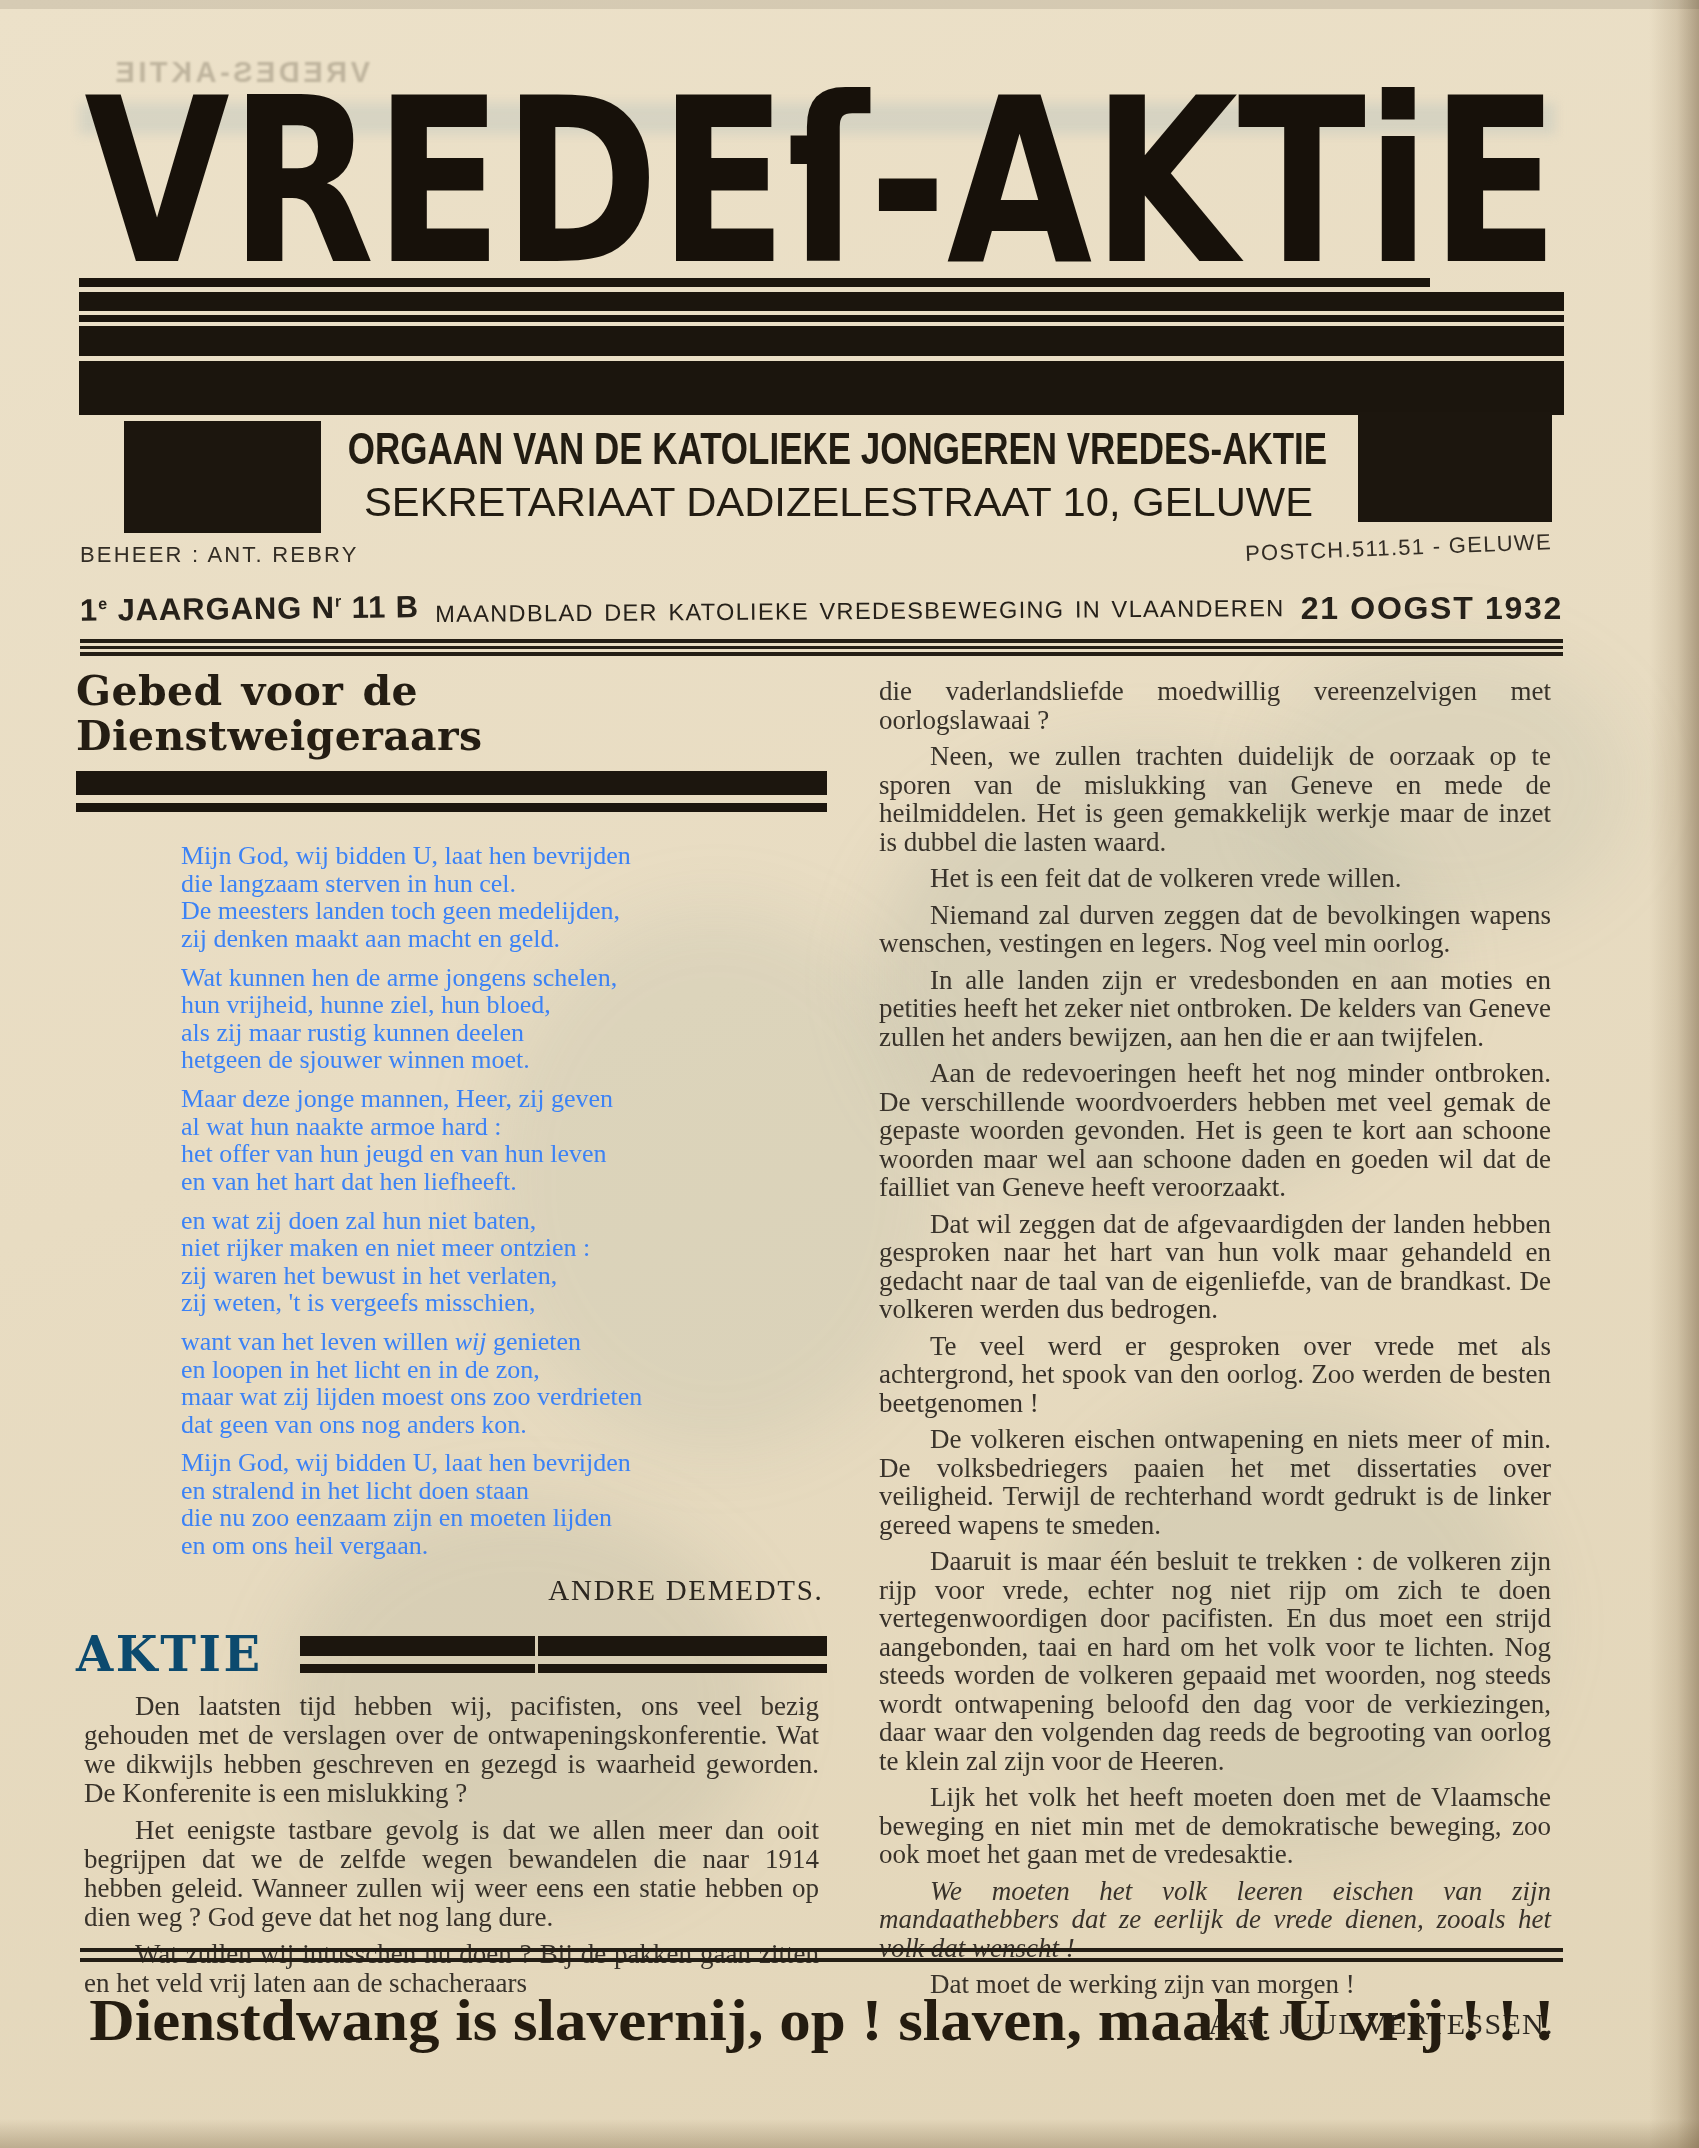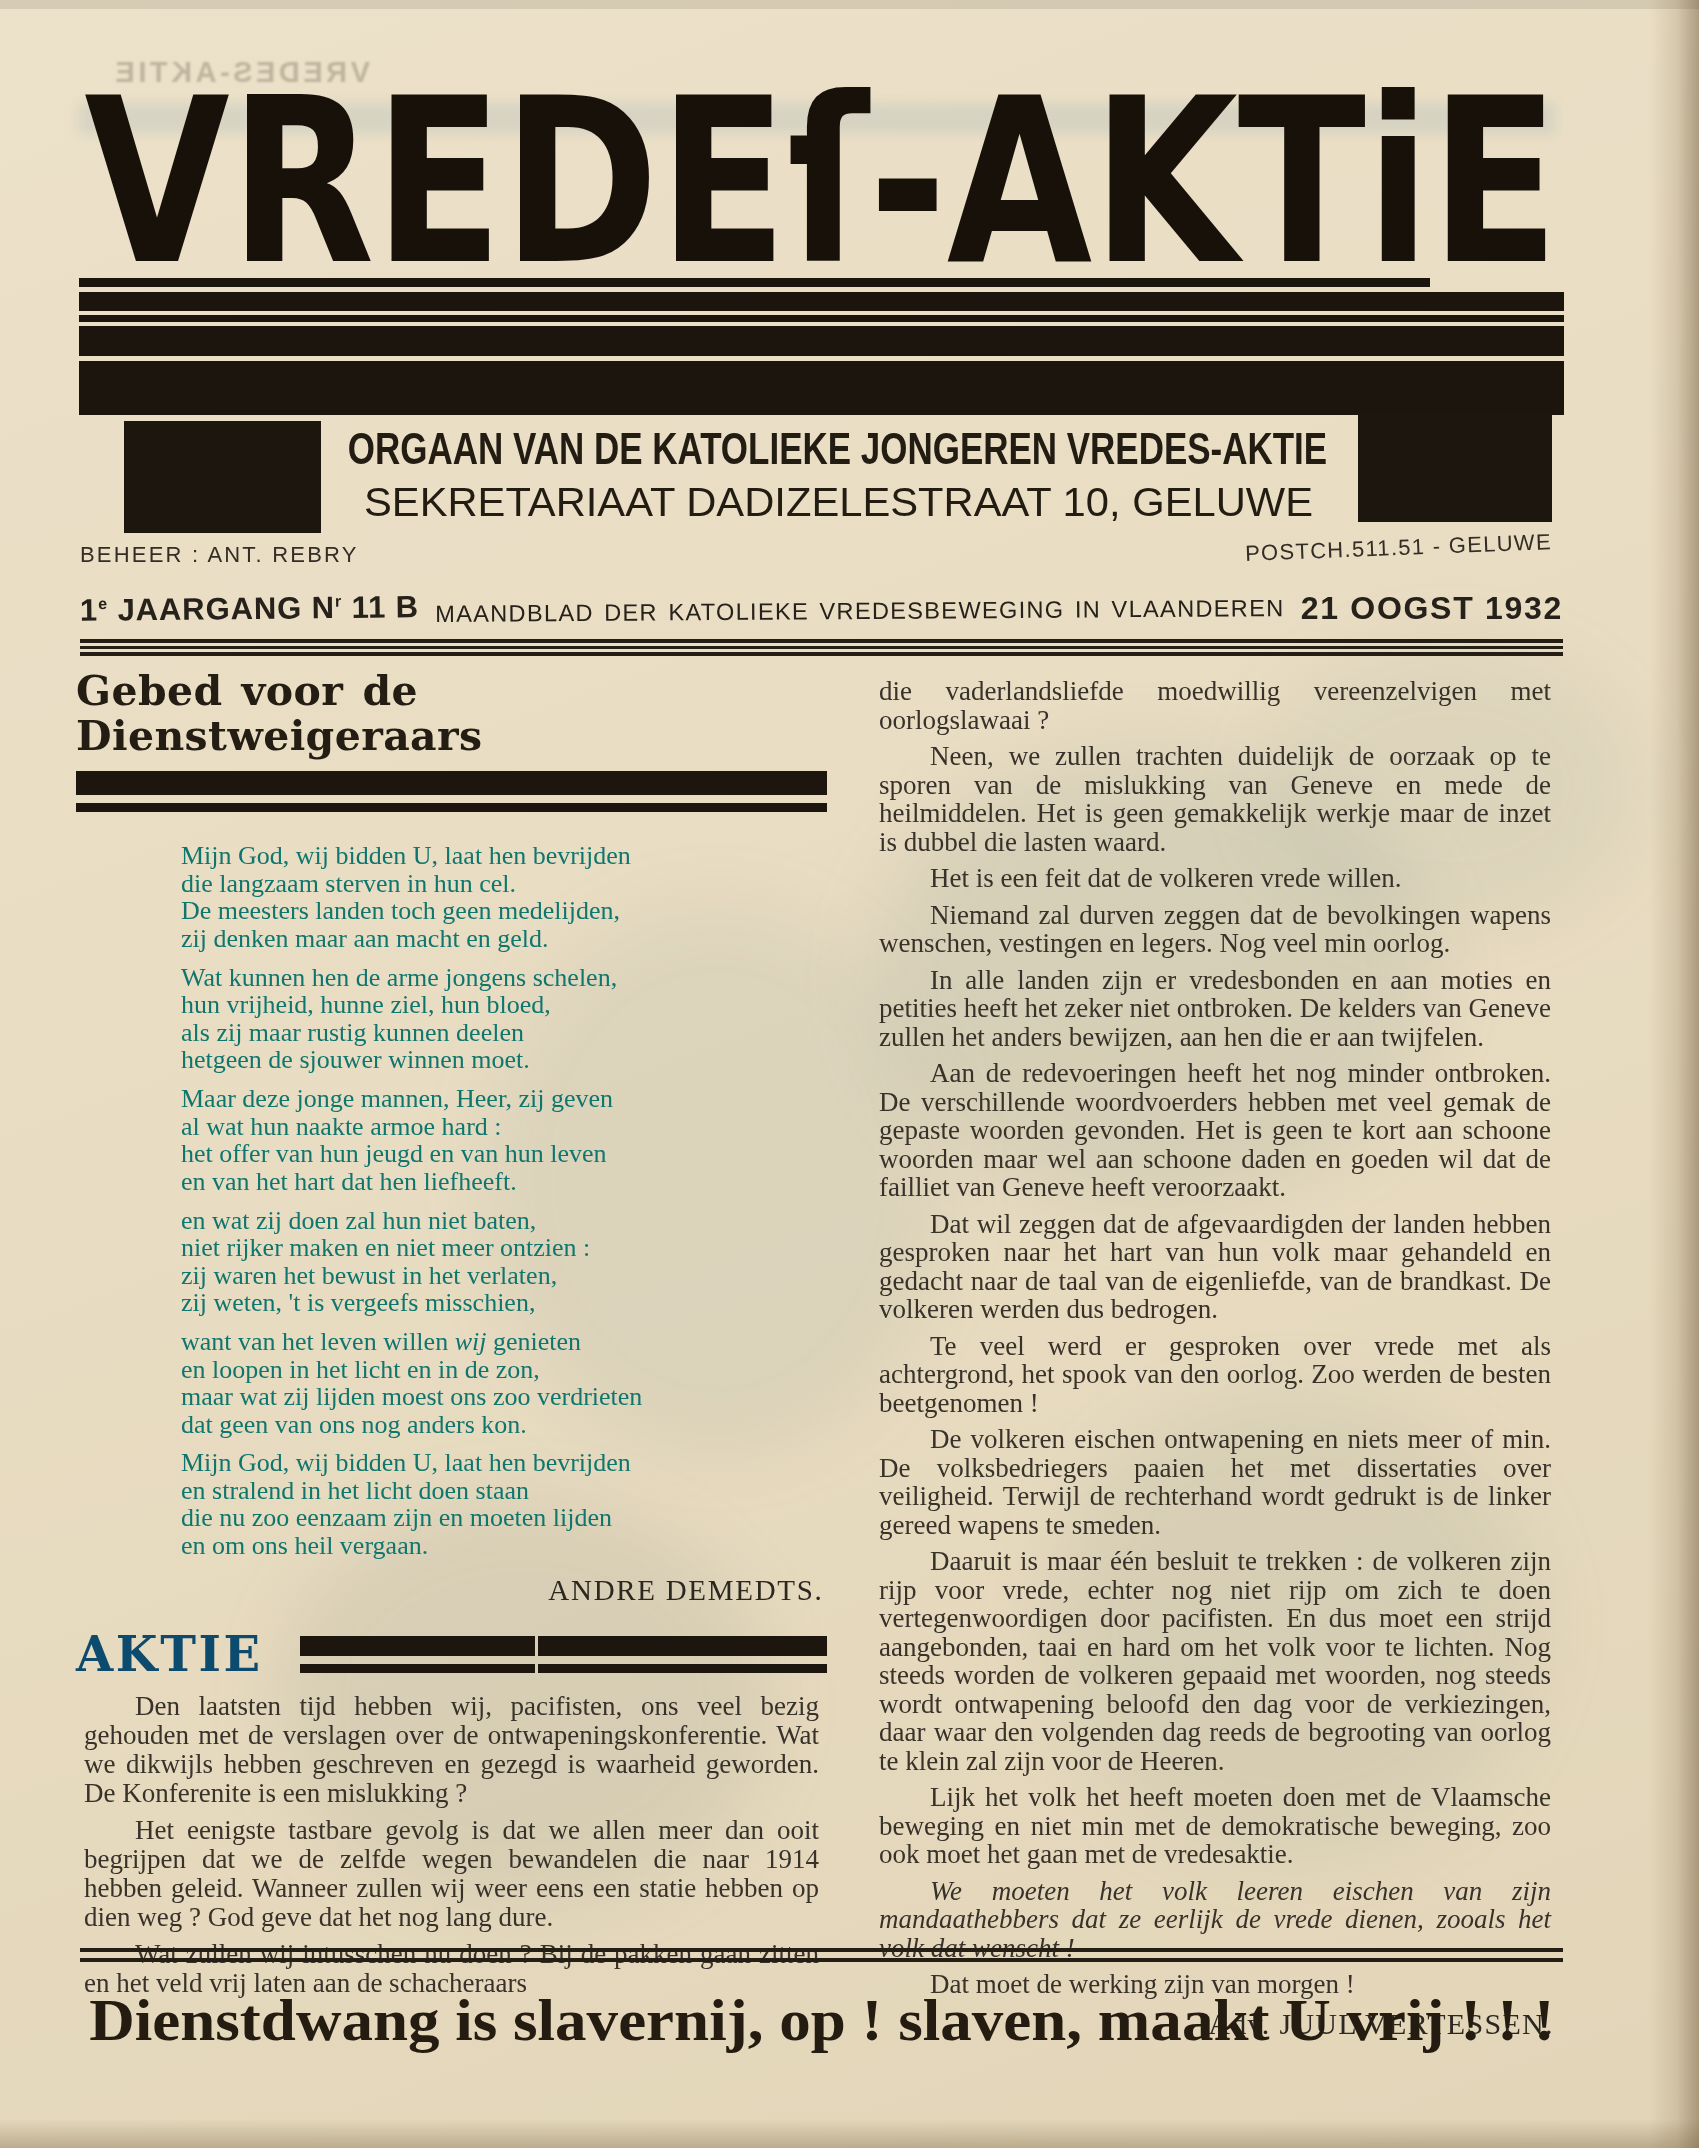--- a/index.html
+++ b/index.html
@@ -63,21 +63,21 @@
   
   .columns{position:absolute;left:76px;top:669px;width:1483px;display:flex;}
   .col-left{width:751px;flex:0 0 auto;}
   .col-right{flex:1 1 auto;margin-left:44px;}
   .article-title{
     font-family:"DejaVu Serif",serif;font-weight:bold;font-size:41px;
     color:#241d13;letter-spacing:0.4px;word-spacing:4.4px;margin:0;line-height:1.1;}
   .title-bars{margin-top:12.2px;}
   .tbar-thick{height:23.6px;background:#1c160e;}
   .tbar-thin{height:9.6px;background:#1c160e;margin-top:7.9px;}
-  .poem{margin:30px 0 15px 105px;font-size:26px;line-height:27.5px;color:#0f766e;}
+  .poem{margin:30px 0 15px 105px;font-size:26px;line-height:27.5px;color:#3b82f6;}
   .stanza{margin-bottom:11.4px;}
   .poem-line{white-space:nowrap;}
   .poem-byline{
     text-align:right;font-size:29px;letter-spacing:1.7px;color:#2c2720;
     margin-top:7px;padding-right:3.5px;}
   .aktie-row{display:flex;align-items:center;margin-top:23px;}
   .aktie-title{
     font-family:"DejaVu Serif",serif;font-weight:bold;font-size:48px;color:#0c4a6e;
     letter-spacing:2.6px;margin:0;line-height:1;}
   .aktie-bars{flex:1 1 auto;margin-left:37px;}
@@ -158,21 +158,21 @@
       <h1 class="article-title">Gebed voor de Dienstweigeraars</h1>
       <div class="title-bars">
         <div class="tbar-thick"></div>
         <div class="tbar-thin"></div>
       </div>
       <div class="poem">
           <div class="stanza">
             <div class="poem-line">Mijn God, wij bidden U, laat hen bevrijden</div>
             <div class="poem-line">die langzaam sterven in hun cel.</div>
             <div class="poem-line">De meesters landen toch geen medelijden,</div>
-            <div class="poem-line">zij denken maar aan macht en geld.</div>
+            <div class="poem-line">zij denken maakt aan macht en geld.</div>
           </div>
           <div class="stanza">
             <div class="poem-line">Wat kunnen hen de arme jongens schelen,</div>
             <div class="poem-line">hun vrijheid, hunne ziel, hun bloed,</div>
             <div class="poem-line">als zij maar rustig kunnen deelen</div>
             <div class="poem-line">hetgeen de sjouwer winnen moet.</div>
           </div>
           <div class="stanza">
             <div class="poem-line">Maar deze jonge mannen, Heer, zij geven</div>
             <div class="poem-line">al wat hun naakte armoe hard :</div>

